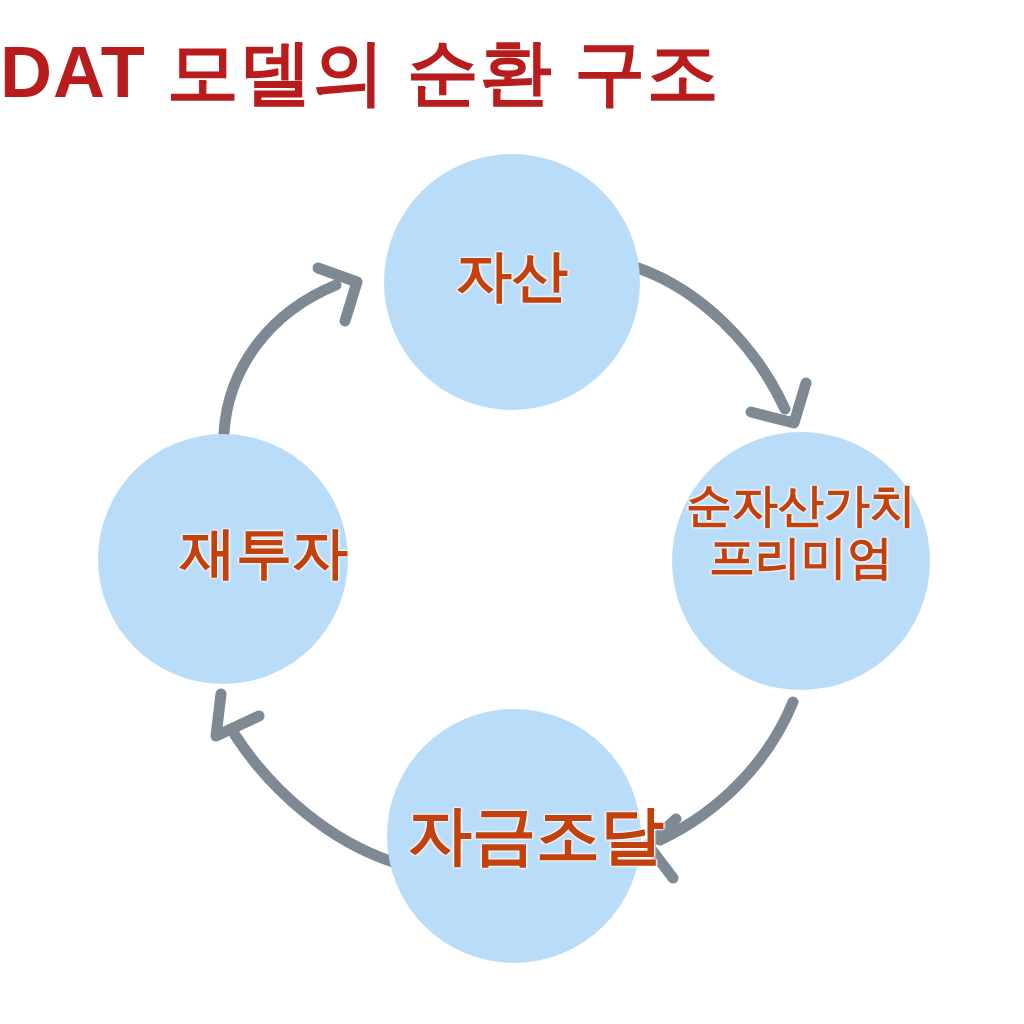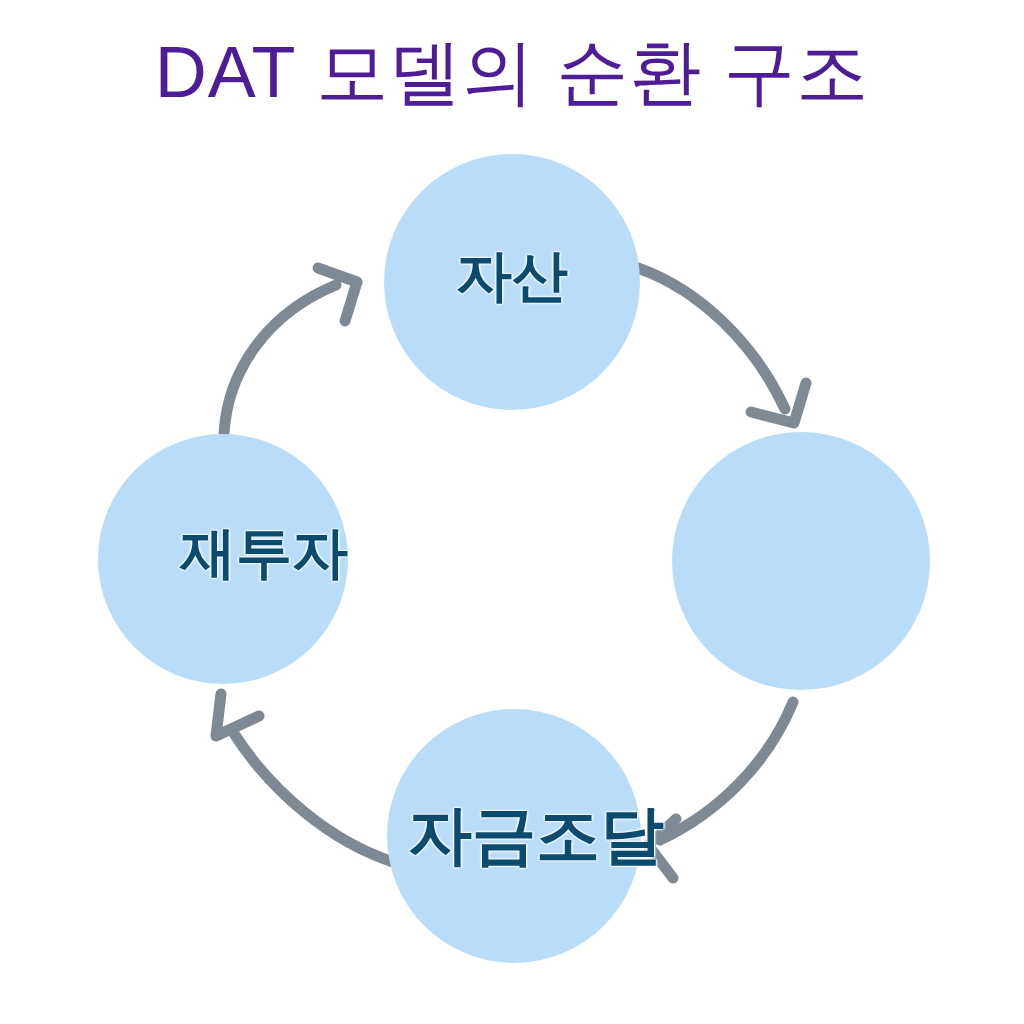--- a/index.html
+++ b/index.html
@@ -20,24 +20,24 @@
     height: 1024px;
     background: #ffffff;
   }
 
   
   #title {
     position: absolute;
     left: 0;
     top: 30px;
     width: 1024px;
-    text-align: center;
+    text-align: left;
     font-size: 72px;
-    font-weight: normal;
-    color: #4c1d95;
+    font-weight: bold;
+    color: #b91c1c;
     letter-spacing: 1px;
     line-height: 84px;
     white-space: nowrap;
     user-select: none;
   }
 
   
   #diagram {
     position: absolute;
     left: 0;
@@ -64,21 +64,21 @@
     stroke-width: 11;
     stroke-linecap: round;
     stroke-linejoin: round;
   }
 
   
   .node-label {
     position: absolute;
     text-align: center;
     font-weight: bold;
-    color: #0c4a6e;
+    color: #c2410c;
     line-height: 1.12;
     white-space: pre-line;
     user-select: none;
     text-shadow:
        0 0 2px #ffffff,
        0 0 3px #ffffff,
        1px 0 2px #ffffff,
       -1px 0 2px #ffffff;
   }
 
@@ -125,18 +125,20 @@
     </g>
 
     <circle class="node-circle" cx="512" cy="282" r="128"></circle>
     <circle class="node-circle" cx="801" cy="561" r="129"></circle>
     <circle class="node-circle" cx="514" cy="836" r="127"></circle>
     <circle class="node-circle" cx="223" cy="559" r="125"></circle>
   </svg>
 
   <div class="node-label" id="label-asset">자산</div>
 
+  <div class="node-label" id="label-nav-premium">순자산가치
+프리미엄</div>
 
   <div class="node-label" id="label-funding">자금조달</div>
 
   <div class="node-label" id="label-reinvest">재투자</div>
 
 </div>
 
 </body></html>

